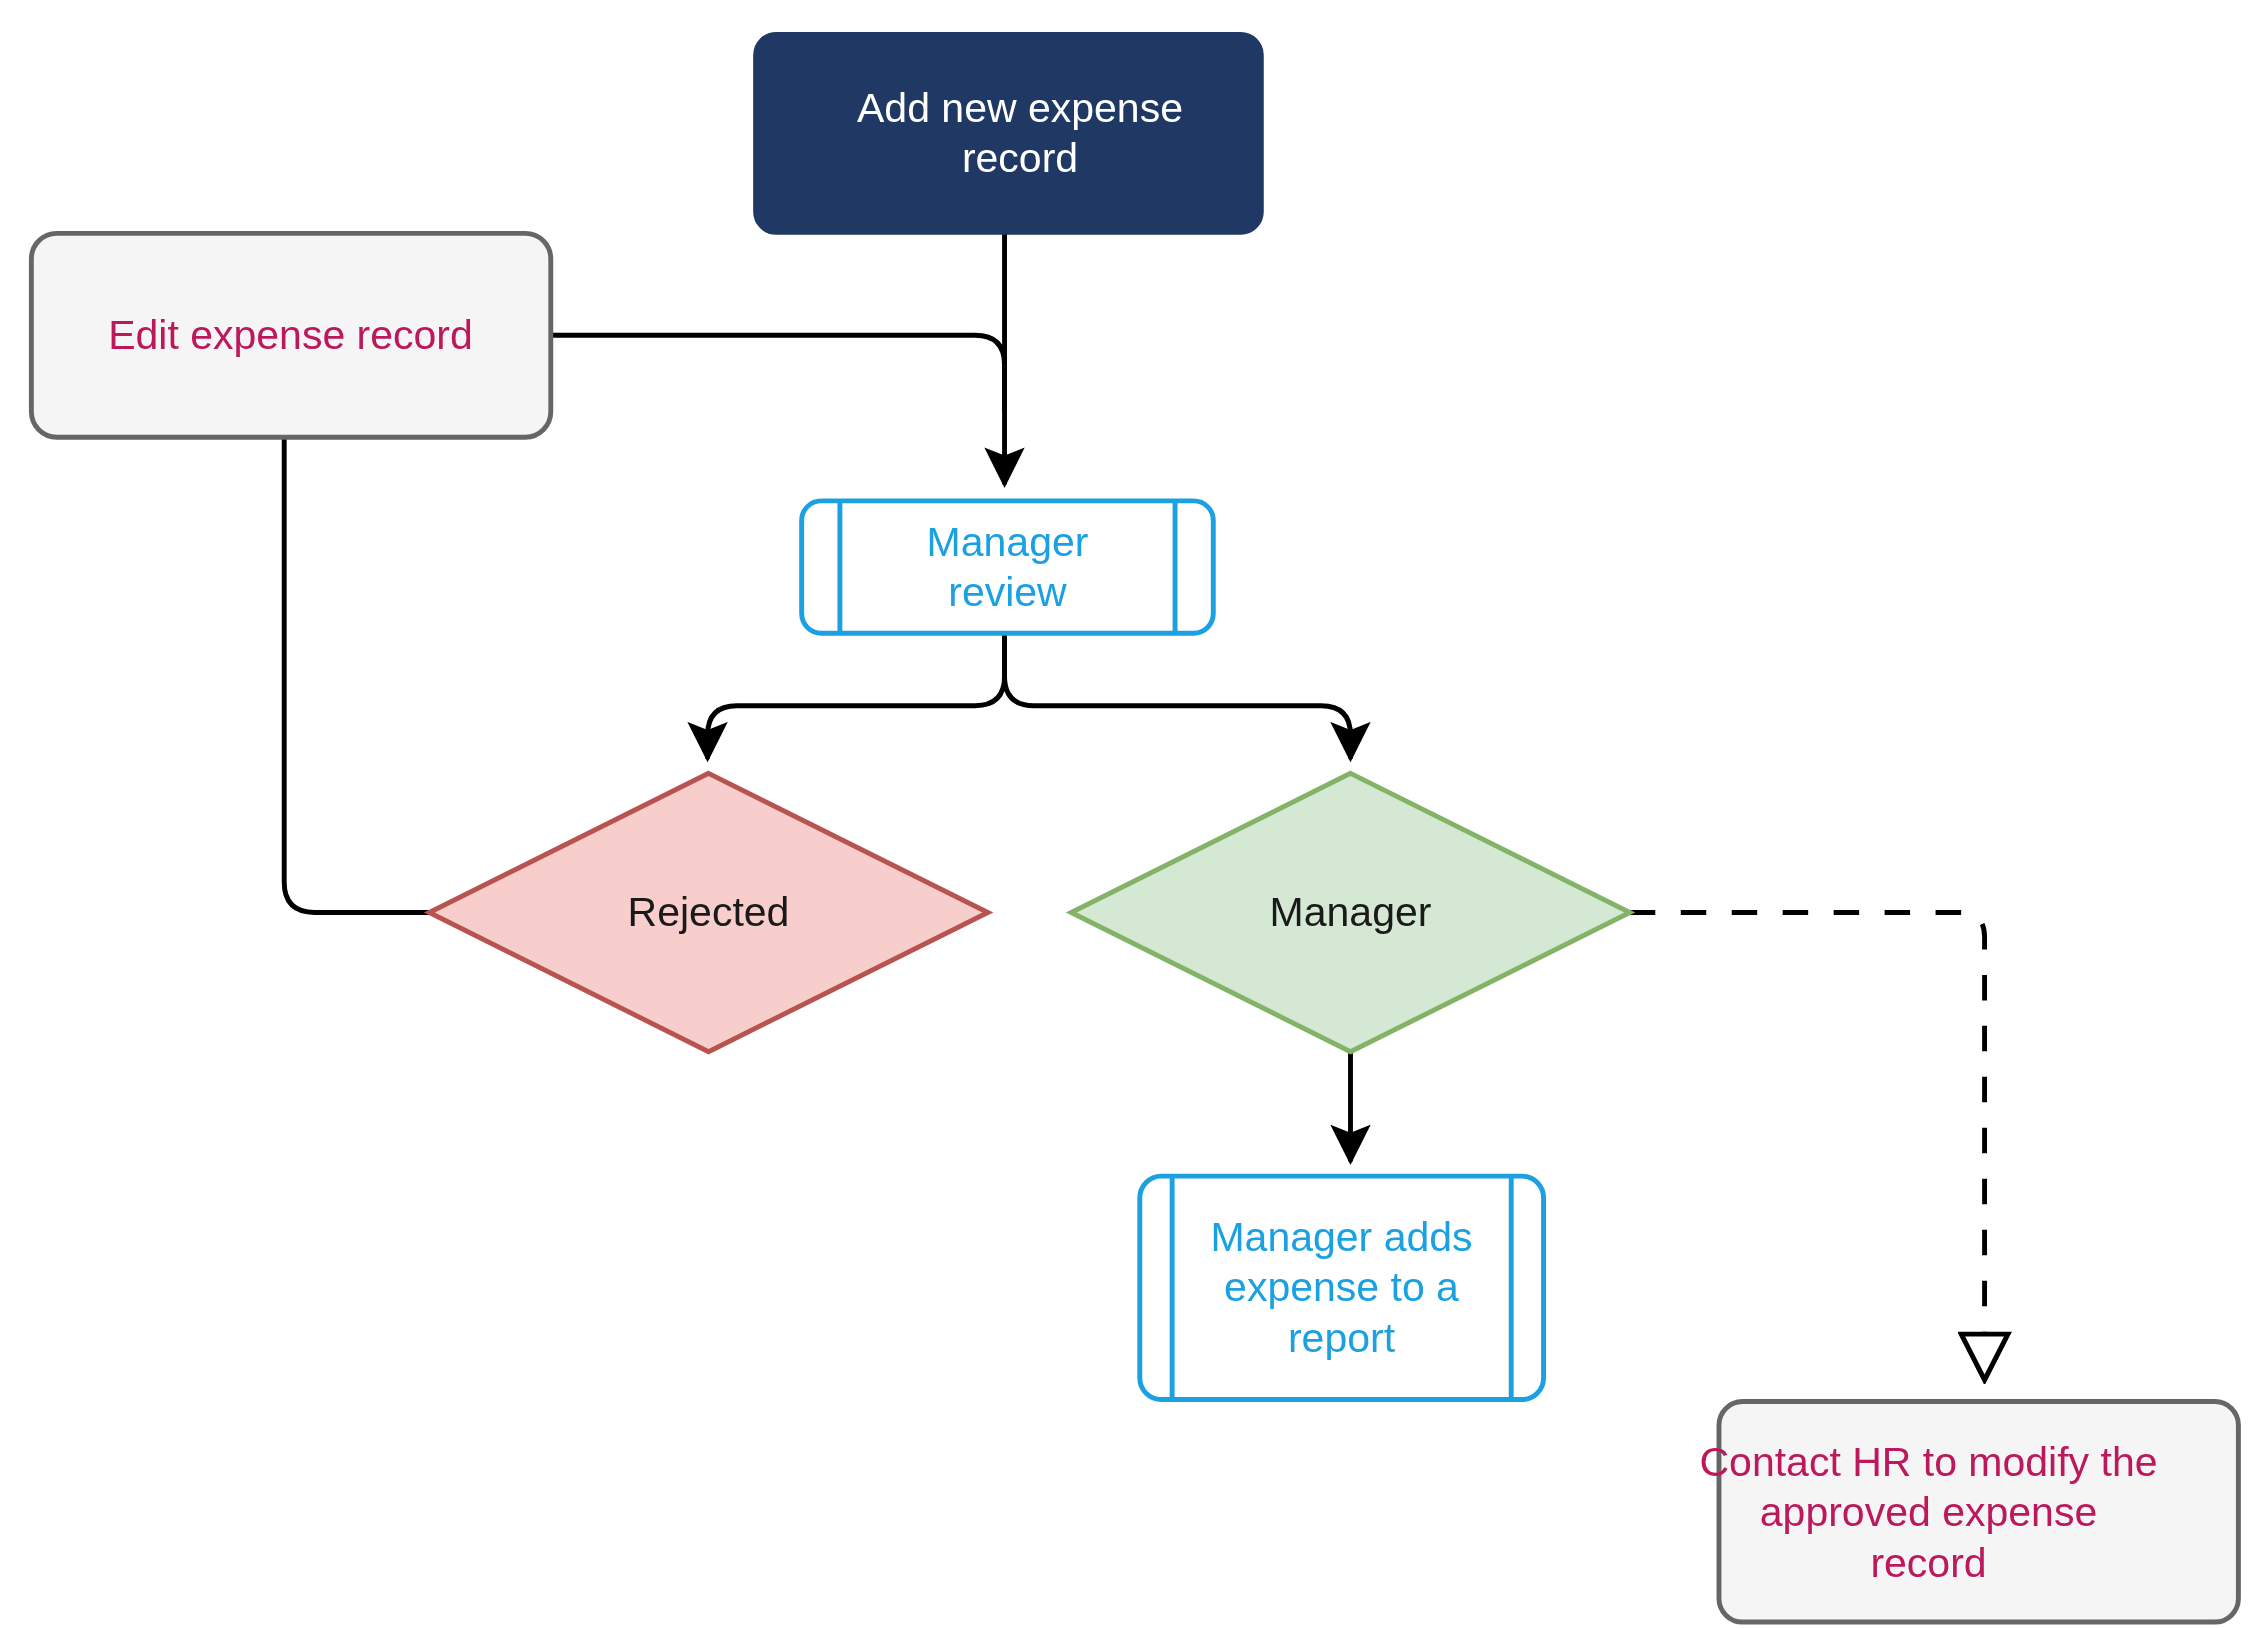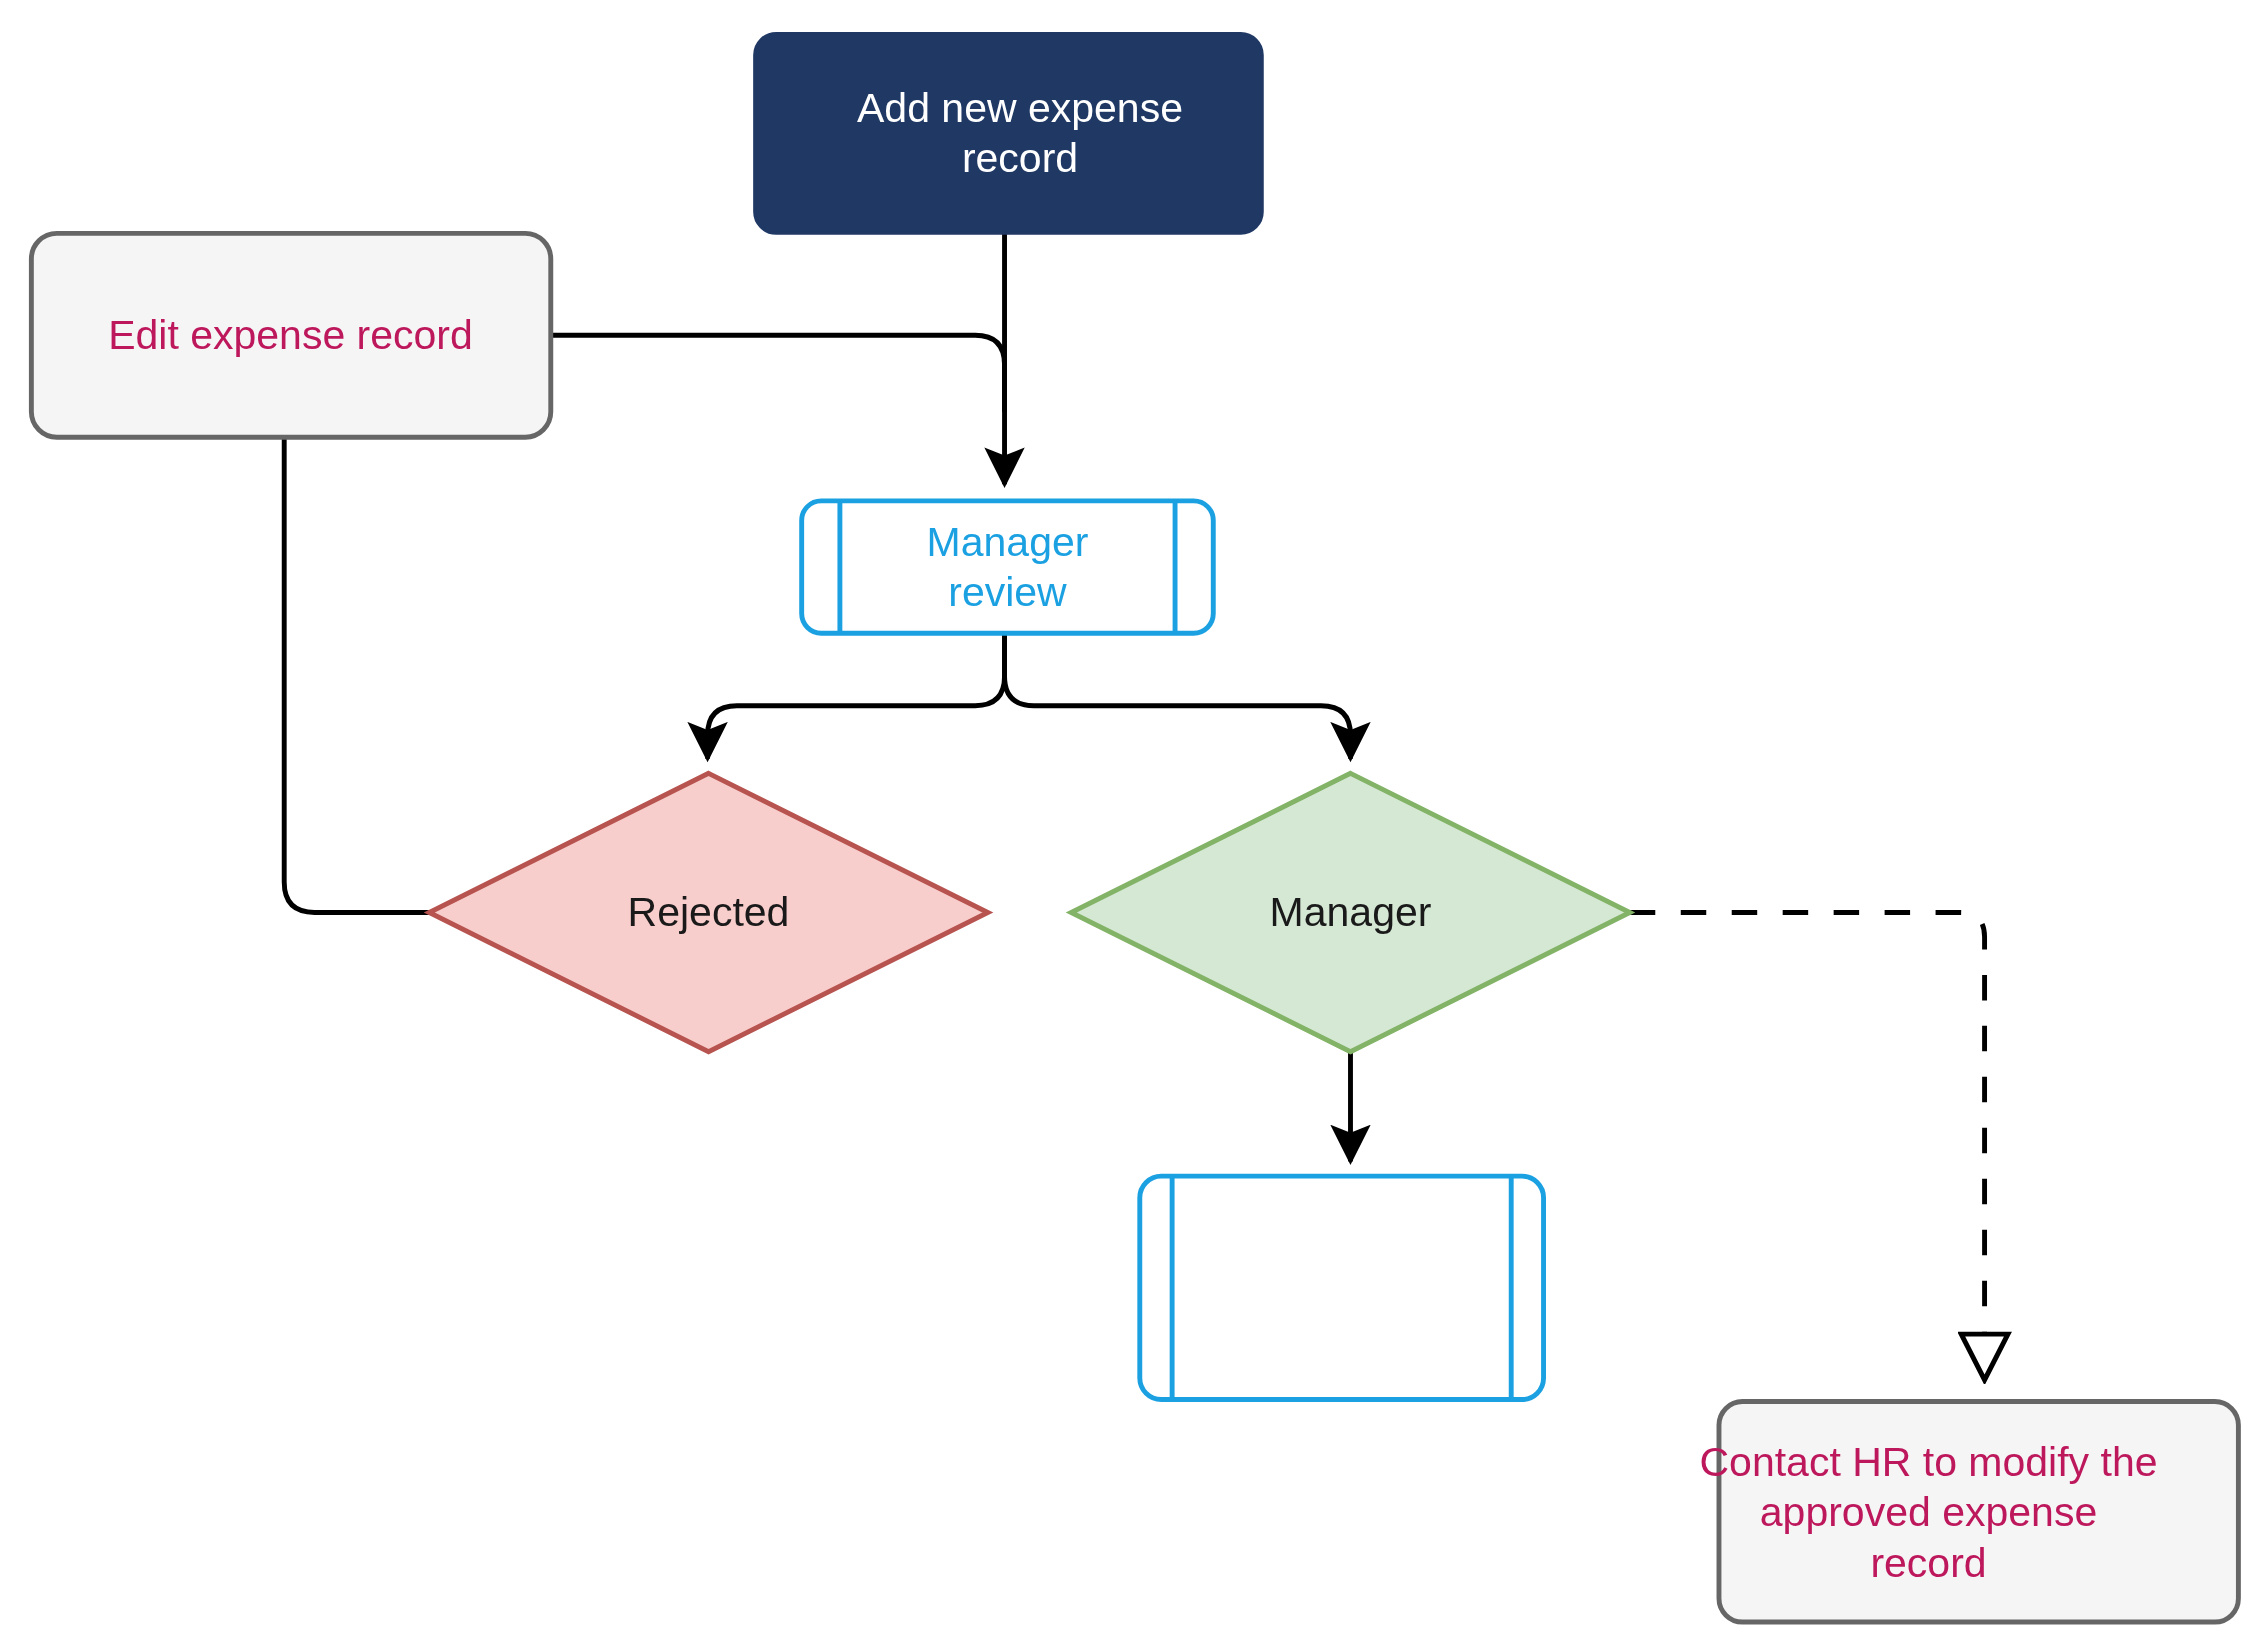--- a/index.html
+++ b/index.html
@@ -117,20 +117,23 @@
 
   <div class="node-label lbl-gray" style="left:31px; top:233px; width:519px; height:204px;">Edit expense record</div>
 
   <div class="node-label lbl-blue" style="left:840px; top:501px; width:335px; height:132px;">Manager
 review</div>
 
   <div class="node-label lbl-dark" style="left:429px; top:773px; width:559px; height:278px;">Rejected</div>
 
   <div class="node-label lbl-dark" style="left:1071px; top:773px; width:559px; height:278px;">Manager</div>
 
+  <div class="node-label lbl-blue" style="left:1172px; top:1176px; width:339px; height:223px;">Manager adds
+expense to a
+report</div>
 
   <div class="node-label lbl-gray" style="left:1659px; top:1402px; width:539px; height:221px;">Contact HR to modify the
 approved expense
 record</div>
 
 
 </div>
 
 
 </body></html>

